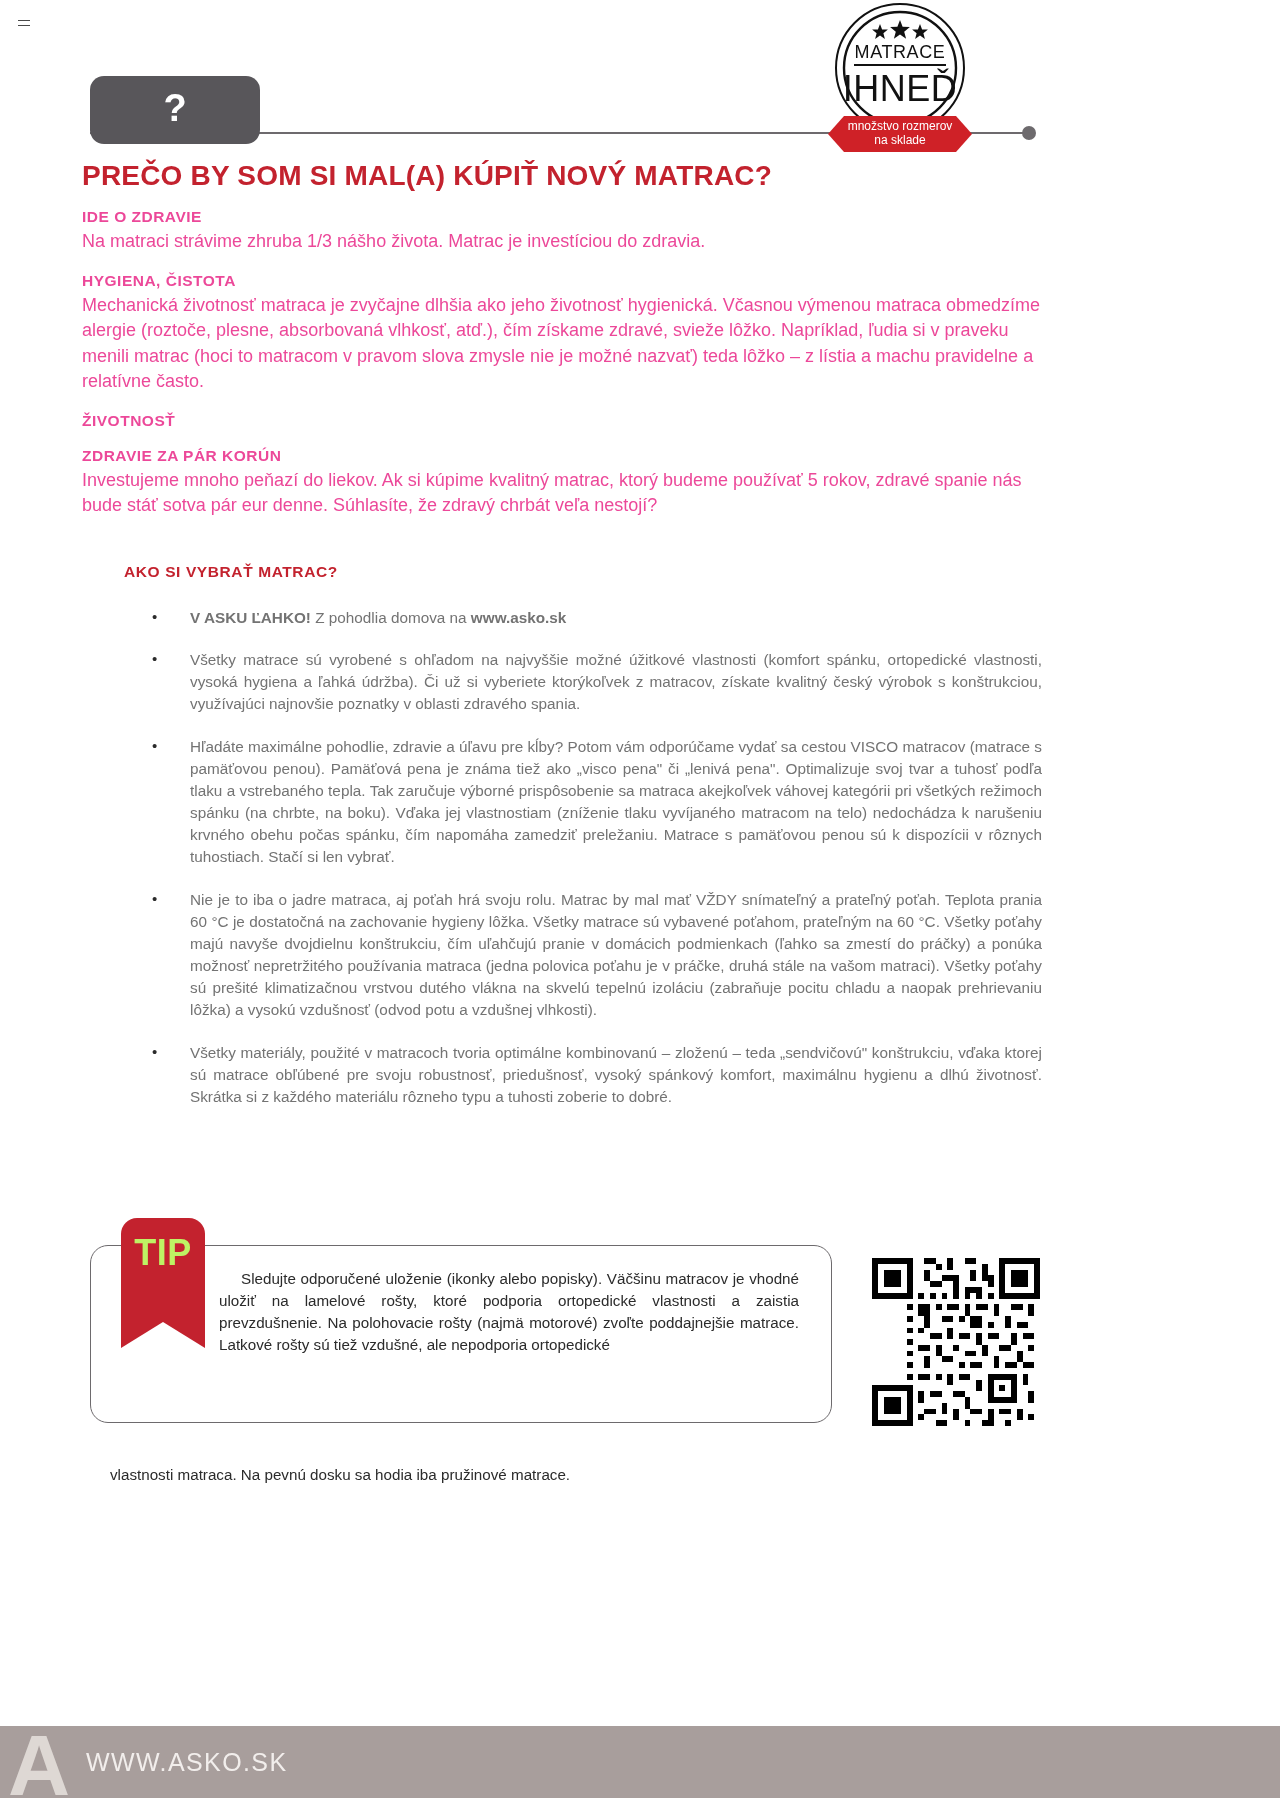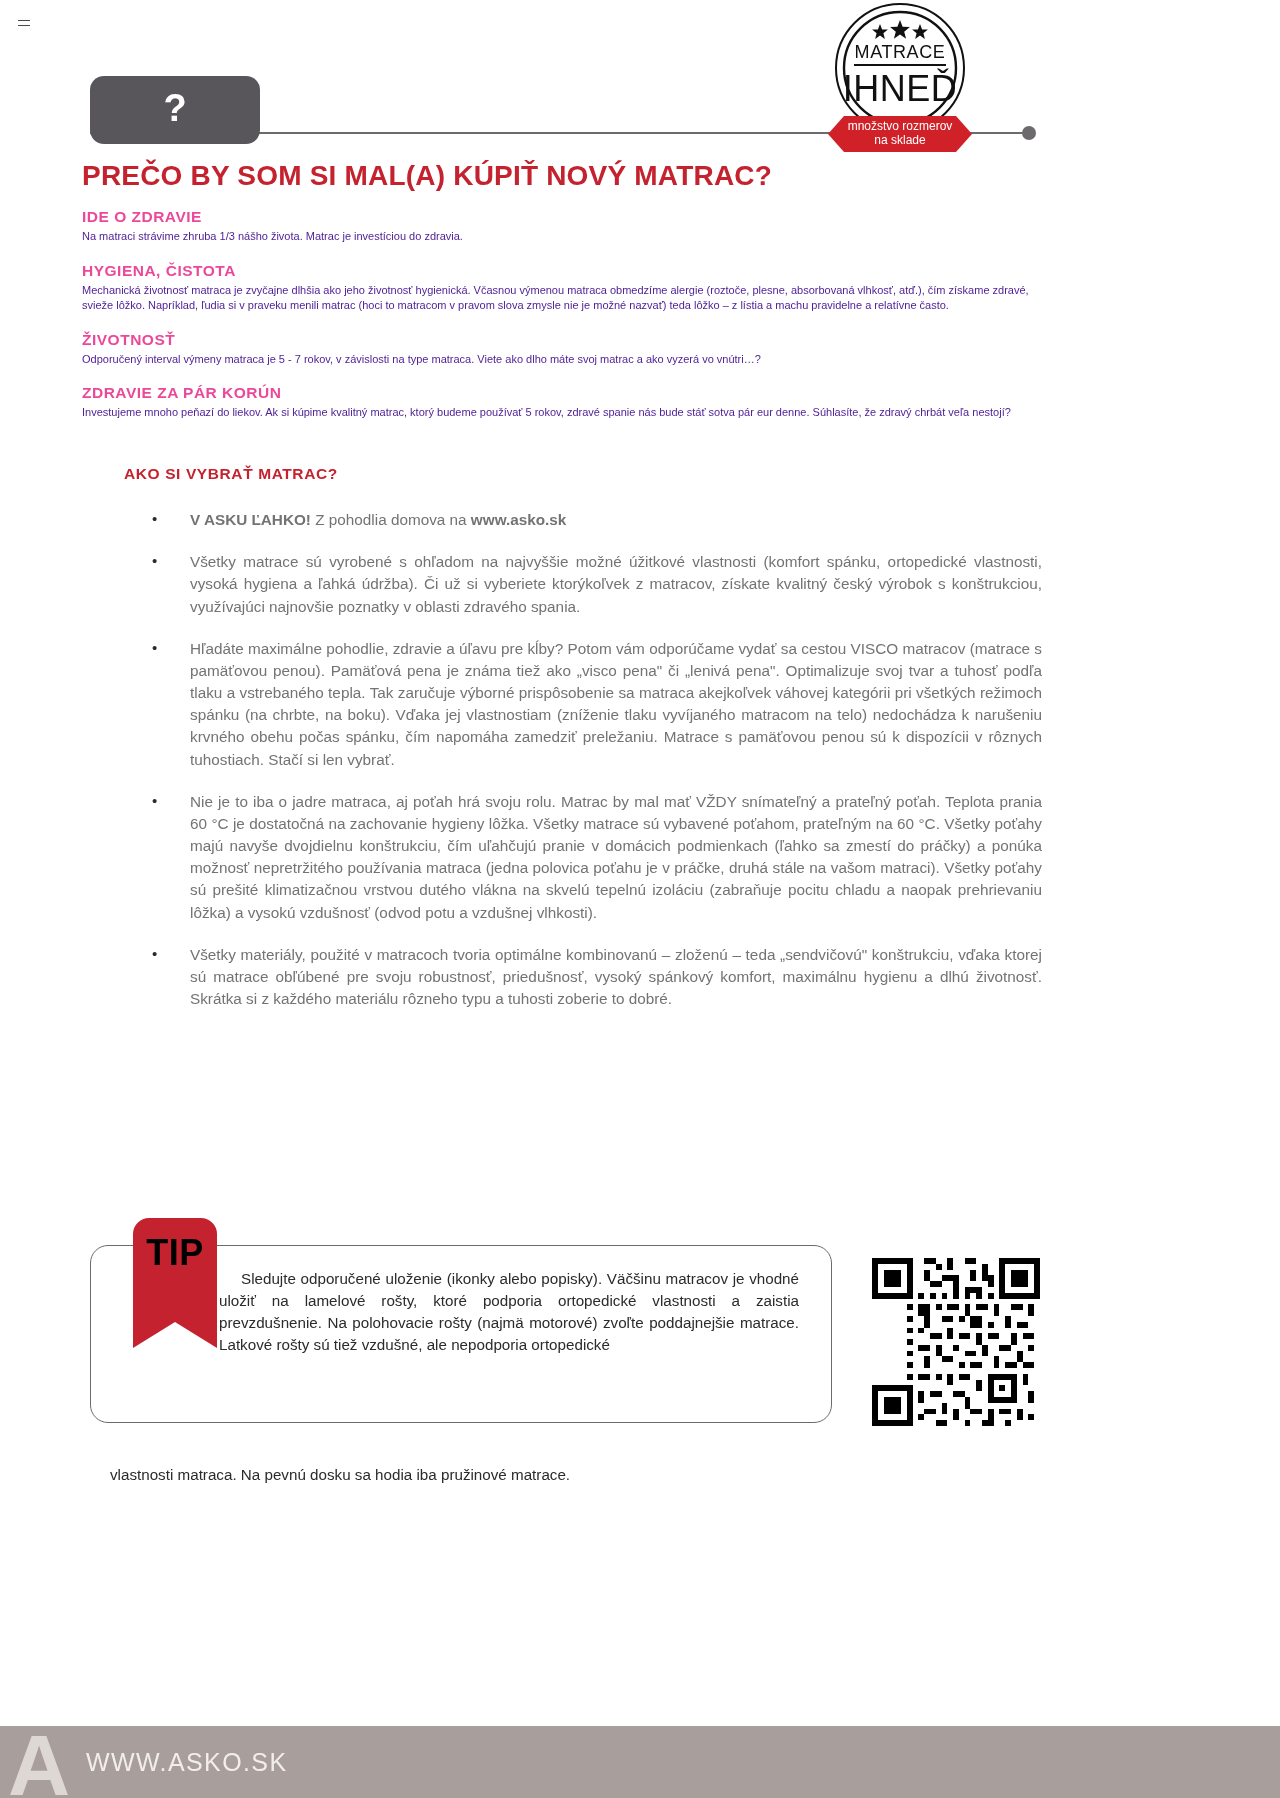--- a/index.html
+++ b/index.html
@@ -95,22 +95,22 @@
   .sec h2 {
     color: #ec4899;
     font-size: 15.5px;
     font-weight: bold;
     letter-spacing: 0.5px;
     margin-bottom: 3px;
     font-family: "Liberation Sans", sans-serif;
   }
 
   .sec p {
-    color: #4c1d95;
-    font-size: 11px;
+    color: #ec4899;
+    font-size: 18px;
     line-height: 1.42;
     font-family: "Liberation Sans", sans-serif;
   }
 
   
   .choose {
     margin-top: 44px;
     padding-left: 42px;
   }
   .choose h3 {
@@ -148,26 +148,26 @@
   
   .tipbox {
     position: absolute;
     left: 90px; top: 1245px;
     width: 742px; height: 178px;
     border: 1.6px solid #6d6a6d;
     border-radius: 18px;
   }
   .tip-flag {
     position: absolute;
-    left: 42px; top: -28px;
+    left: 30px; top: -28px;
     width: 84px; height: 104px;
     background: #c3222e;
     border-top-left-radius: 16px;
     border-top-right-radius: 16px;
-    color: #000000;
+    color: #bef264;
     font-size: 36px;
     font-weight: bold;
     letter-spacing: 0.5px;
     display: flex;
     align-items: flex-start;
     justify-content: center;
     padding-top: 14px;
     font-family: "Liberation Sans", sans-serif;
   }
   .tip-flag::after {
@@ -296,21 +296,20 @@
       <p>Na matraci strávime zhruba 1/3 nášho života. Matrac je investíciou do zdravia.</p>
     </div>
 
     <div class="sec">
       <h2>HYGIENA, ČISTOTA</h2>
       <p>Mechanická životnosť matraca je zvyčajne dlhšia ako jeho životnosť hygienická. Včasnou výmenou matraca obmedzíme alergie (roztoče, plesne, absorbovaná vlhkosť, atď.), čím získame zdravé, svieže lôžko. Napríklad, ľudia si v praveku menili matrac (hoci to matracom v pravom slova zmysle nie je možné nazvať) teda lôžko – z lístia a machu pravidelne a relatívne často.</p>
     </div>
 
     <div class="sec">
       <h2>ŽIVOTNOSŤ</h2>
-      <p>Odporučený interval výmeny matraca je 5 - 7 rokov, v závislosti na type matraca. Viete ako dlho máte svoj matrac a ako vyzerá vo vnútri…?</p>
     </div>
 
     <div class="sec">
       <h2>ZDRAVIE ZA PÁR KORÚN</h2>
       <p>Investujeme mnoho peňazí do liekov. Ak si kúpime kvalitný matrac, ktorý budeme používať 5 rokov, zdravé spanie nás bude stáť sotva pár eur denne. Súhlasíte, že zdravý chrbát veľa nestojí?</p>
     </div>
 
     <div class="choose">
       <h3>AKO SI VYBRAŤ MATRAC?</h3>
       <ul class="bullets">

